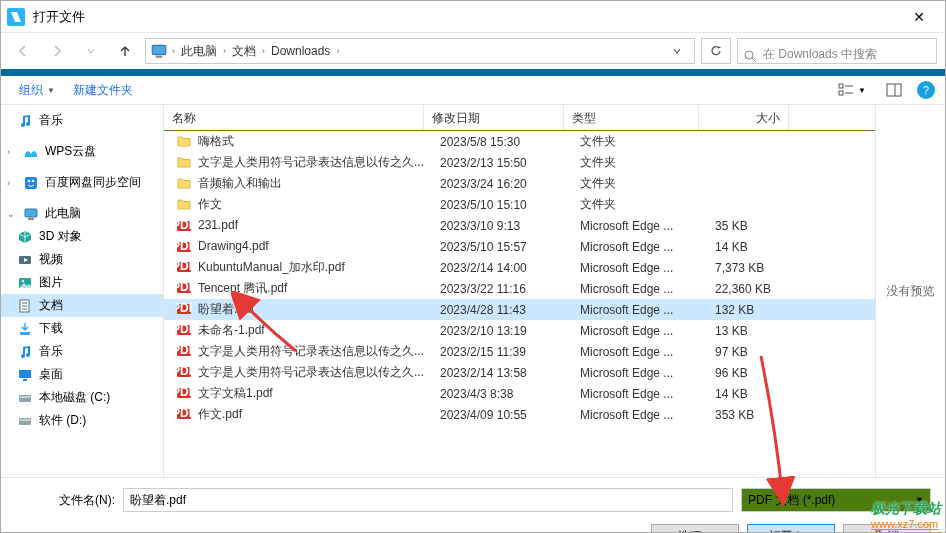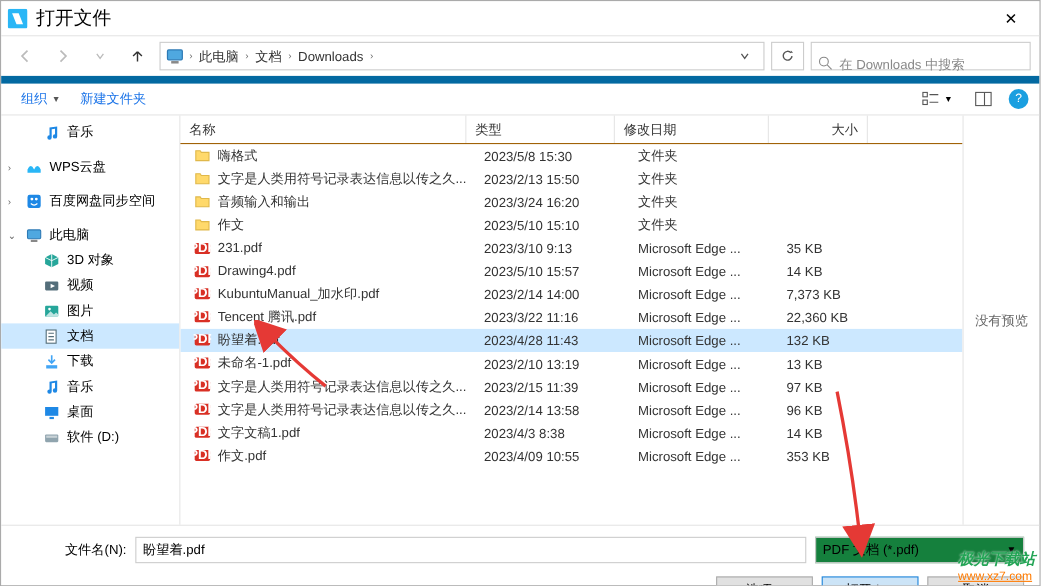--- a/index.html
+++ b/index.html
@@ -1,46 +1,46 @@
 <!DOCTYPE html>
 <html><head>
 <meta charset="utf-8">
 <style>
 * { box-sizing: border-box; margin: 0; padding: 0; font-family: "Microsoft YaHei", "Segoe UI", sans-serif; font-size: 12px; }
 body { background: #fff; width: 946px; height: 533px; overflow: hidden; position: relative; border: 1px solid #aaa; }
 
 .titlebar { height: 32px; display: flex; align-items: center; padding: 0 6px; border-bottom: 1px solid #e5e5e5; }
 .titlebar .app-icon { width: 18px; height: 18px; margin-right: 8px; }
-.titlebar .title { flex: 1; font-size: 17px; }
+.titlebar .title { flex: 1; font-size: 13px; }
 .titlebar .close { width: 40px; height: 100%; display: flex; align-items: center; justify-content: center; cursor: pointer; font-size: 14px; }
 
 .navbar { height: 36px; display: flex; align-items: center; padding: 0 8px; gap: 6px; }
 .nav-btn { width: 28px; height: 26px; display: flex; align-items: center; justify-content: center; border: 1px solid transparent; border-radius: 2px; color: #999; }
 .nav-btn.enabled { color: #333; }
 .breadcrumb { flex: 1; height: 26px; border: 1px solid #ccc; display: flex; align-items: center; background: #fff; padding: 0 4px; }
 .bc-icon { width: 18px; height: 18px; margin-right: 2px; }
 .bc-seg { padding: 0 4px; color: #333; display: flex; align-items: center; height: 100%; }
 .bc-chev { color: #666; padding: 0 2px; font-size: 9px; }
 .bc-dd { margin-left: auto; width: 18px; text-align: center; color: #666; }
 .refresh-btn { width: 30px; height: 26px; border: 1px solid #ccc; display: flex; align-items: center; justify-content: center; }
-.search { width: 200px; height: 26px; border: 1px solid #ccc; display: flex; align-items: flex-start; padding: 12px 6px; color: #888; }
+.search { width: 200px; height: 26px; border: 1px solid #ccc; display: flex; align-items: flex-end; padding: 0 6px; color: #888; }
 .search .sicon { margin-right: 6px; }
 
 .toolbar { height: 36px; display: flex; align-items: center; padding: 0 10px; border-top: 7px solid #0369a1; border-bottom: 1px solid #e5e5e5; }
 .toolbar .tleft { display: flex; gap: 2px; }
 .toolbar .tbtn { padding: 4px 8px; color: #1a73e8; display: flex; align-items: center; gap: 4px; }
 .toolbar .tbtn .dd { font-size: 8px; color: #555; }
 .toolbar .tright { margin-left: auto; display: flex; align-items: center; gap: 10px; }
 .view-btn { display: flex; align-items: center; gap: 4px; padding: 2px 4px; border: 1px solid transparent; }
 .help-btn { width: 18px; height: 18px; border-radius: 50%; background: #1a9fe0; color: #fff; display: flex; align-items: center; justify-content: center; font-size: 11px; }
 
 .main { display: flex; height: 372px; }
 .sidebar { width: 163px; border-right: 1px solid #e5e5e5; overflow: hidden; padding: 4px 0; }
 .sb-item { display: flex; align-items: center; padding: 3px 6px; gap: 6px; white-space: nowrap; overflow: hidden; }
-.sb-item.indent1 { padding-left: 38px; }
+.sb-item.indent1 { padding-left: 16px; }
 .sb-item.selected { background: #cce8ff; }
 .sb-exp { width: 10px; font-size: 9px; color: #666; }
 .sb-icon { width: 16px; height: 16px; flex-shrink: 0; }
 .sb-spacer { height: 8px; }
 
 .filearea { flex: 1; display: flex; }
 .filelist { flex: 1; display: flex; flex-direction: column; }
 .fl-header { display: flex; border-bottom: 1px solid #a16207; height: 26px; }
 .fl-hcell { padding: 5px 8px; border-right: 1px solid #e5e5e5; color: #333; }
 .col-name { width: 260px; }
@@ -53,21 +53,21 @@
 .fl-cell { padding: 0 8px; white-space: nowrap; overflow: hidden; text-overflow: ellipsis; color: #333; }
 .fl-cell.col-name { display: flex; gap: 6px; padding-left: 4px; }
 .fl-cell.col-size { text-align: left; }
 .file-icon { width: 16px; height: 16px; flex-shrink: 0; }
 .preview { width: 70px; border-left: 1px solid #e5e5e5; display: flex; align-items: center; justify-content: center; color: #666; writing-mode: horizontal-tb; font-size: 12px; text-align: center; }
 
 .bottom { border-top: 1px solid #e5e5e5; padding: 10px 14px 8px 14px; }
 .bottom-row { display: flex; align-items: center; gap: 8px; justify-content: flex-end; }
 .fn-label { width: 100px; text-align: right; }
 .fn-input { flex: 1; height: 24px; border: 1px solid #ccc; padding: 0 6px; background: #fff; }
-.filter { width: 190px; height: 24px; border: 1px solid #ccc; padding: 0 6px; display: flex; align-items: center; background: #15803d; }
+.filter { width: 190px; height: 24px; border: 1px solid #ccc; padding: 0 6px; display: flex; align-items: center; background: #4d7c0f; }
 .filter .dd { margin-left: auto; font-size: 9px; }
 .btn-row { display: flex; justify-content: flex-end; gap: 8px; margin-top: 12px; }
 .btn { width: 88px; height: 24px; border: 1px solid #aaa; background: #e1e1e1; display: flex; align-items: center; justify-content: center; gap: 4px; }
 .btn.primary { background: #cce4f7; border-color: #2487db; }
 .btn .dd { font-size: 8px; margin-left: 2px; }
 
 .arrow { position: absolute; pointer-events: none; z-index: 100; }
 
 .watermark { position: absolute; right: 4px; bottom: 2px; z-index: 200; }
 .watermark .w1 { color: #23a455; font-size: 14px; font-weight: bold; font-style: italic; text-shadow: 0 0 2px #fff; }
@@ -286,29 +286,38 @@
         </span>
         <span>桌面</span>
       </div>
       <div class="sb-item indent1">
         <span class="sb-icon">
           <svg viewBox="0 0 16 16">
             <rect x="2" y="5" width="12" height="7" rx="1" fill="#90a4ae"></rect>
             <rect x="3" y="6" width="10" height="2" fill="#fff" opacity="0.5"></rect>
           </svg>
         </span>
+        <span>本地磁盘 (C:)</span>
+      </div>
+      <div class="sb-item indent1">
+        <span class="sb-icon">
+          <svg viewBox="0 0 16 16">
+            <rect x="2" y="5" width="12" height="7" rx="1" fill="#90a4ae"></rect>
+            <rect x="3" y="6" width="10" height="2" fill="#fff" opacity="0.5"></rect>
+          </svg>
+        </span>
         <span>软件 (D:)</span>
       </div>
     </div>
   <div class="filearea">
     <div class="filelist">
       <div class="fl-header">
         <div class="fl-hcell col-name">名称</div>
+        <div class="fl-hcell col-date">修改日期</div>
         <div class="fl-hcell col-type">类型</div>
-        <div class="fl-hcell col-date">修改日期</div>
         <div class="fl-hcell col-size">大小</div>
       </div>
       <div class="fl-rows" id="fl-rows">
           <div class="fl-row">
     <div class="fl-cell col-name">
               <span class="file-icon">
                 <svg viewBox="0 0 16 16">
                   <path d="M2 4 L6 4 L7 5.5 L14 5.5 L14 13 L2 13 Z" fill="#ffd96b" stroke="#e0b84a"></path>
                 </svg>
               </span>

